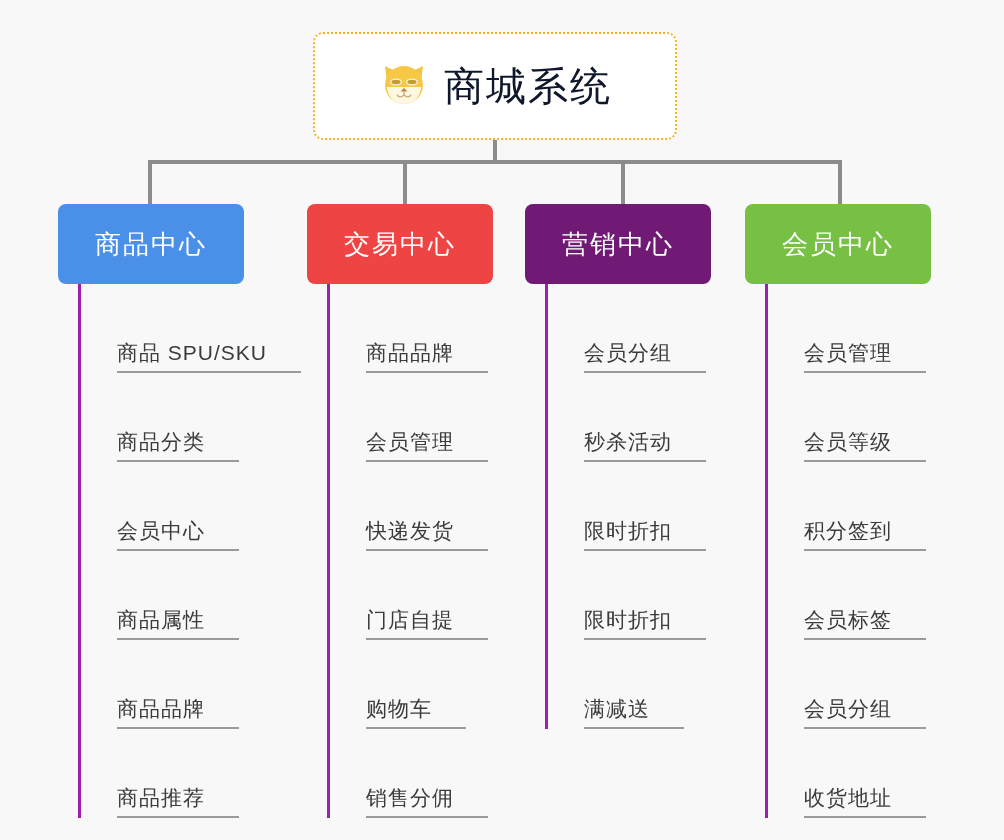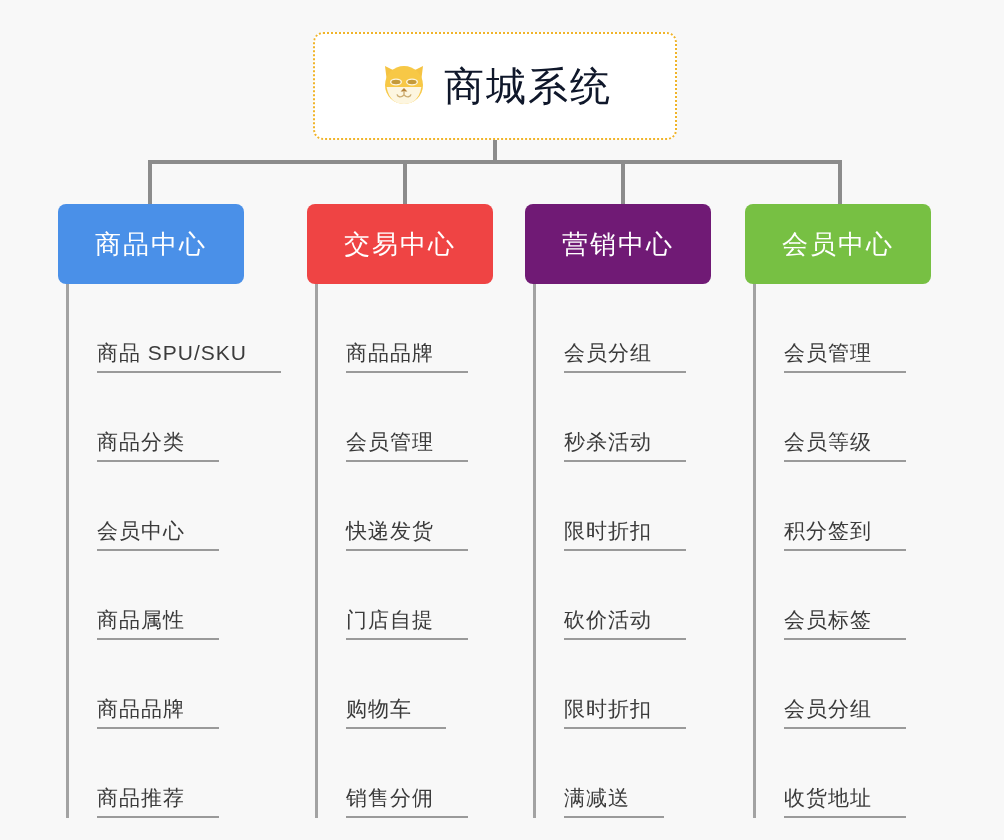--- a/index.html
+++ b/index.html
@@ -67,23 +67,23 @@
     border-radius: 8px;
     display: flex;
     align-items: center;
     justify-content: center;
     color: #ffffff;
     font-size: 26px;
     letter-spacing: 2px;
   }
   .items {
     position: relative;
-    margin-left: 8px;
-    padding-left: 0;
-    border-left: 3px solid #a3a3a3;
+    margin-left: 20px;
+    padding-left: 8px;
+    border-left: 3px solid #a21caf;
     margin-top: 0;
   }
   .item {
     position: relative;
     height: 89px;
     display: flex;
     align-items: flex-end;
   }
   .item-label {
     display: inline-block;
@@ -195,23 +195,20 @@
       <div class="item">
           <span class="item-label">会员分组</span>
         </div>
       <div class="item">
           <span class="item-label">秒杀活动</span>
         </div>
       <div class="item">
           <span class="item-label">限时折扣</span>
         </div>
       <div class="item">
-          <span class="item-label">砍价活动</span>
-        </div>
-      <div class="item">
           <span class="item-label">限时折扣</span>
         </div>
       <div class="item">
           <span class="item-label">满减送</span>
         </div>
     </div>
   </div>
 
   <div class="column" style="left:745px; width:186px;">
     <div class="cat-box" style="width:186px; background:#77c043;">

